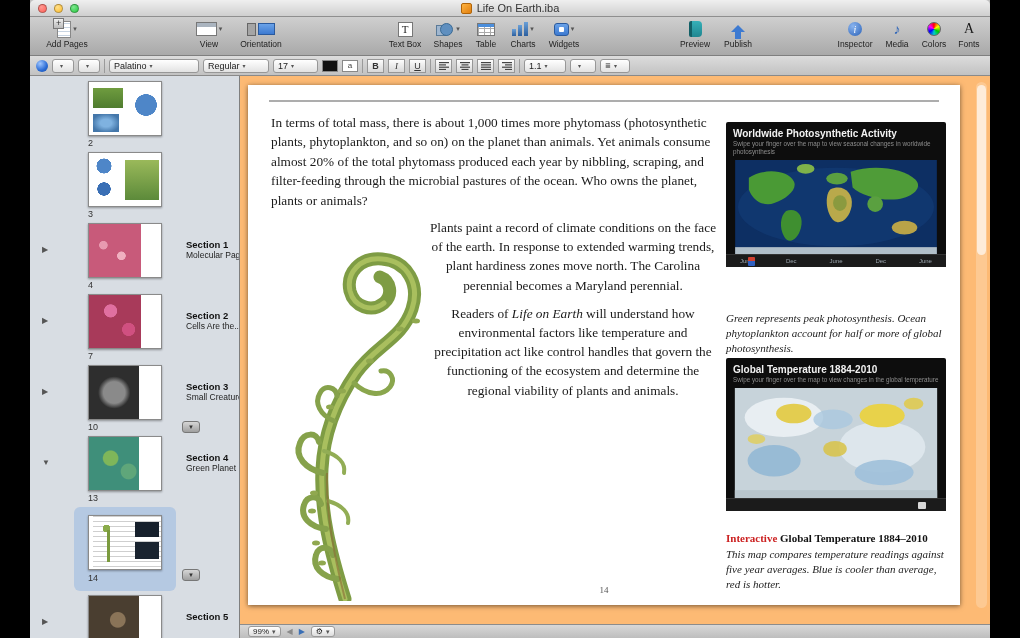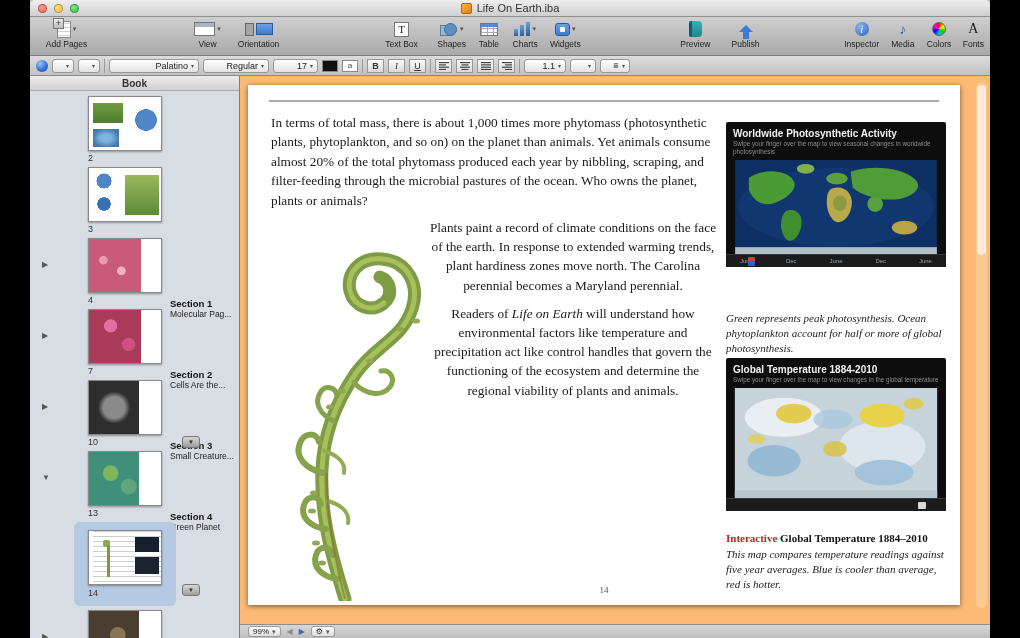--- a/index.html
+++ b/index.html
@@ -27,21 +27,21 @@
   
   .toolbar { height:39px; background:linear-gradient(#cfcfcf,#a9a9a9);
              border-bottom:1px solid #7f7f7f; display:flex; align-items:flex-start;
              padding:2px 0 0 14px; flex:0 0 auto; }
   .tool { display:flex; flex-direction:column; align-items:center; width:46px;
           font-size:8.5px; color:#222; cursor:default; }
   .tool .ic { height:20px; display:flex; align-items:center; justify-content:center; gap:2px; }
   .caret { font-size:7px; color:#555; }
   .ml96 { margin-left:96px; } .ml92 { margin-left:92px; }
   .ml86 { margin-left:86px; } .ml74 { margin-left:74px; }
-  .w58 { width:58px; } .w40 { width:40px;margin-left:8px; } .w36 { width:36px; }
+  .w58 { width:58px; } .w40 { width:40px; } .w36 { width:36px; }
   .w44 { width:44px; } .w38 { width:38px; } .w34 { width:34px; }
 
   .i-addpages { width:14px; height:17px; background:#fff; border:1px solid #888; position:relative;
                 background-image:linear-gradient(#c7d4e2 1px, transparent 1px);
                 background-size:100% 4px; background-position:0 5px; }
   .i-addpages::before { content:"+"; position:absolute; left:-5px; top:-4px; width:9px; height:9px;
                 background:linear-gradient(#eee,#bbb); border:1px solid #777; font-size:9px;
                 line-height:8px; text-align:center; color:#333; }
   .i-view { width:21px; height:14px; background:#fff; border:1px solid #777; position:relative; }
   .i-view::before { content:""; position:absolute; left:0; top:0; right:0; height:4px; background:#aab4bf; }
@@ -80,21 +80,21 @@
   .i-fonts { font-family:"Liberation Serif",serif; font-size:14px; color:#1a1a1a; line-height:14px; }
 
   
   .formatbar { height:20px; background:linear-gradient(#dcdcdc,#c2c2c2);
                border-bottom:1px solid #8a8a8a; display:flex; align-items:center;
                gap:4px; padding:0 6px; flex:0 0 auto; }
   .sphere { width:12px; height:12px; border-radius:50%;
             background:radial-gradient(circle at 35% 30%, #9fc6ff, #2a6bd4 60%, #1a4aa4); }
   .fsel { height:14px; background:linear-gradient(#fff,#e2e2e2); border:1px solid #979797;
           border-radius:3px; font-size:9px; color:#222; display:flex; align-items:center;
-          justify-content:flex-end; padding:0 4px; gap:3px; }
+          justify-content:flex-start; padding:0 4px; gap:3px; }
   .fsel .caret { font-size:6px; }
   .fbtn { width:17px; height:14px; background:linear-gradient(#fdfdfd,#d8d8d8); border:1px solid #979797;
           font-size:9px; color:#333; display:flex; align-items:center; justify-content:center; }
   .vsep { width:1px; height:14px; background:#9a9a9a; }
   .well { width:16px; height:12px; border:1px solid #888; }
   .well.black { background:#111; }
   .well.texta { background:#fff; font-size:8px; color:#444; display:flex; align-items:center; justify-content:center; }
   .alicon { display:block; }
 
   
@@ -102,21 +102,21 @@
   .sidebar { width:210px; background:#d8dde3; border-right:1px solid #7f7f7f;
              display:flex; flex-direction:column; min-height:0; }
   .book-header { height:15px; background:linear-gradient(#ececec,#d2d2d2); border-bottom:1px solid #a9a9a9;
              font-size:10px; font-weight:bold; color:#333; text-align:center; line-height:15px; flex:0 0 auto; }
   .rows { flex:1; position:relative; overflow:hidden; }
   .srow { position:absolute; left:0; width:210px; height:71px; }
   .tri { position:absolute; left:12px; top:22px; font-size:8px; color:#555; }
   .thumb { position:absolute; left:58px; top:0; width:74px; height:55px; background:#fff;
            border:1px solid #8a8a8a; box-shadow:0 1px 2px rgba(0,0,0,.35); }
   .pnum { position:absolute; left:58px; top:57px; font-size:9px; color:#333; }
-  .seclbl { position:absolute; left:140px; top:16px; width:66px;margin-top:44px; }
+  .seclbl { position:absolute; left:156px; top:16px; width:66px; }
   .sec-name { font-size:9.5px; font-weight:bold; color:#111; white-space:nowrap; }
   .sec-sub { font-size:8.5px; color:#222; white-space:nowrap; }
   .wbtn { position:absolute; left:152px; top:56px; width:18px; height:12px; border-radius:3px;
           background:linear-gradient(#d6d6d6,#9f9f9f); border:1px solid #777; font-size:6px;
           color:#333; display:flex; align-items:center; justify-content:center; }
   .selbg { position:absolute; left:44px; top:0; width:102px; height:84px; background:#b5c9e2;
            border-radius:6px; }
   .srow.sel .thumb { top:8px; left:58px; }
   .srow.sel .pnum { top:66px; }
   .srow.sel .wbtn { top:62px; }
@@ -396,21 +396,20 @@
         </span>
       <span class="fsel" style="width:30px">
           <span style="font-size:7px">≣</span>
           <span class="caret">▾</span>
         </span>
     </div>
 
     <div class="content">
 
       <div class="sidebar">
-        <div class="book-header">Book</div>
         <div class="rows">
 
           <div class="srow" style="top:5px">
             <div class="thumb t2"></div>
             <div class="pnum">2</div>
           </div>
 
           <div class="srow" style="top:76px">
             <div class="thumb t3"></div>
             <div class="pnum">3</div>

